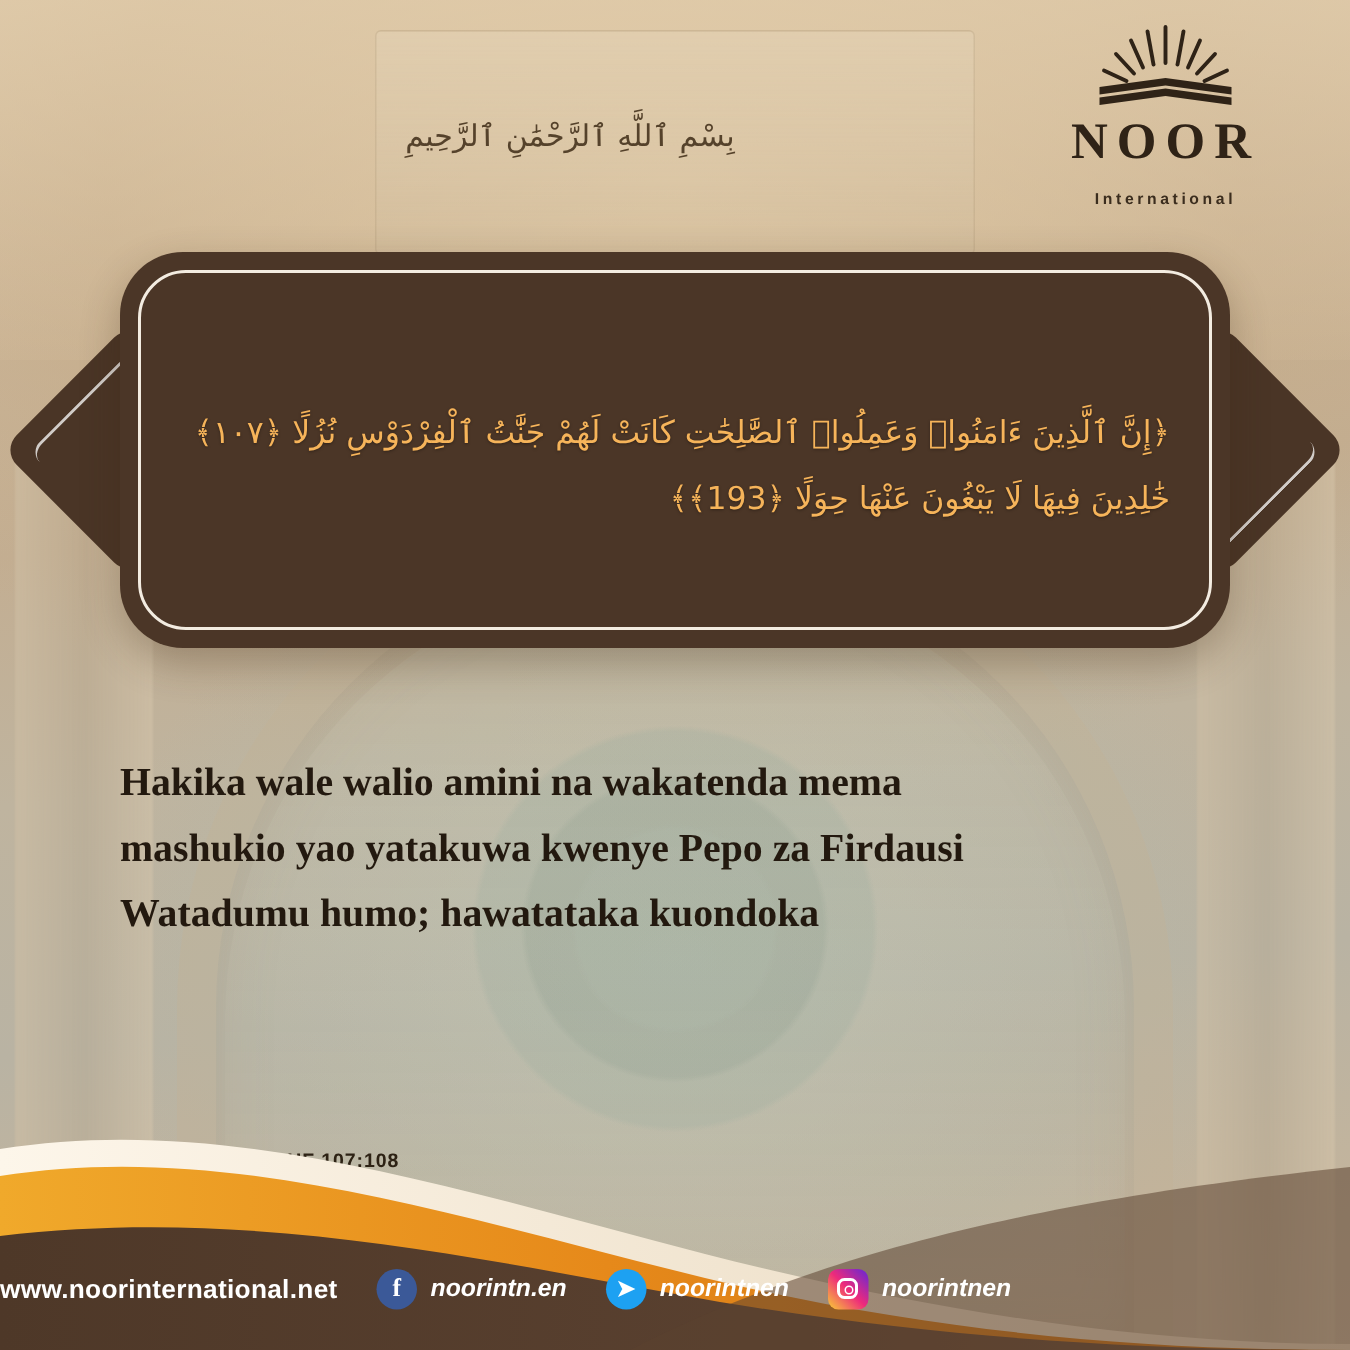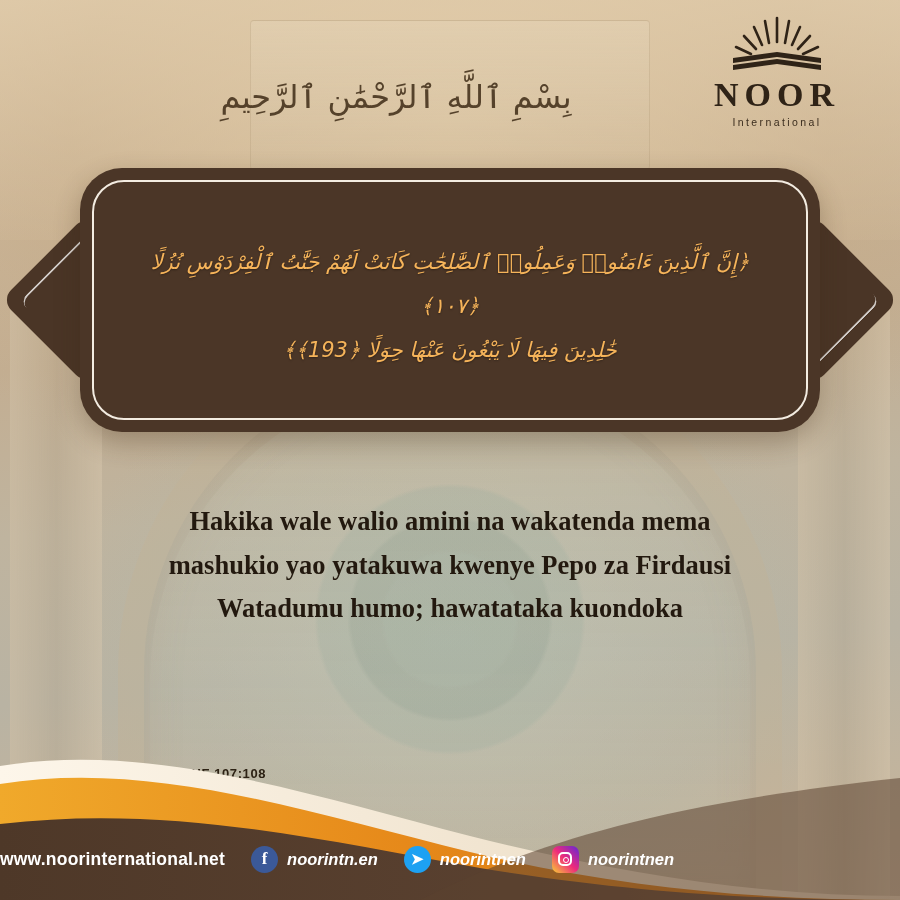--- a/index.html
+++ b/index.html
@@ -67,29 +67,29 @@
   }
   .logo .sun { width: 100px; height: 56px; margin: 0 auto 6px; }
   .logo .name {
     font-family: "Liberation Serif", serif;
     font-size: 34px; letter-spacing: 6px; font-weight: 700;
     color: #2f2317;
     line-height: 1;
   }
   .logo .sub {
     font-size: 10.5px; letter-spacing: 2.4px; color: #3b2d1e;
-    margin-top: 4px; font-weight: 400;
+    margin-top: 15px; font-weight: 700;
   }
 
   
   .basmala {
-    position: absolute; left: 16px; top: 78px; width: 760px;
+    position: absolute; left: 0; top: 78px; width: 760px;
     text-align: center;
     font-family: "DejaVu Sans", sans-serif;
-    font-size: 32px;
+    font-size: 20px;
     color: #4a3721;
     direction: rtl;
     opacity: 0.92;
   }
 
   
   .plaque-wrap {
     position: absolute; left: 22px; top: 160px;
     width: 856px; height: 280px;
   }
@@ -117,34 +117,33 @@
     border-radius: 42px;
     box-shadow: 0 10px 26px rgba(60,40,20,0.30);
   }
   .plaque-inner {
     position: absolute; left: 12px; top: 12px; right: 12px; bottom: 12px;
     border: 2px solid #f3ece1;
     border-radius: 32px;
   }
 
   .ayah {
-    position: absolute; left: 40px; right: 40px; top: 72px;
-    direction: rtl; text-align: center;
+    position: absolute; left: 40px; right: 40px; top: 98px;
+    direction: rtl; 
     font-family: "DejaVu Sans", sans-serif;
     color: #f6b45a;
     font-size: 21px;
     line-height: 2.1;
     text-shadow: 0 1px 2px rgba(0,0,0,0.35);
-    font-style: italic;
   }
 
   
   .translation {
     position: absolute; left: 80px; right: 80px; top: 500px;
-    text-align: center;
+    text-align: left;
     font-family: "Liberation Serif", serif;
     font-weight: 700;
     font-size: 26.5px;
     line-height: 1.65;
     color: #23190f;
   }
 
   .reference {
     position: absolute; left: 148px; top: 766px;
     font-size: 13px; font-weight: 700; letter-spacing: 0.6px;

